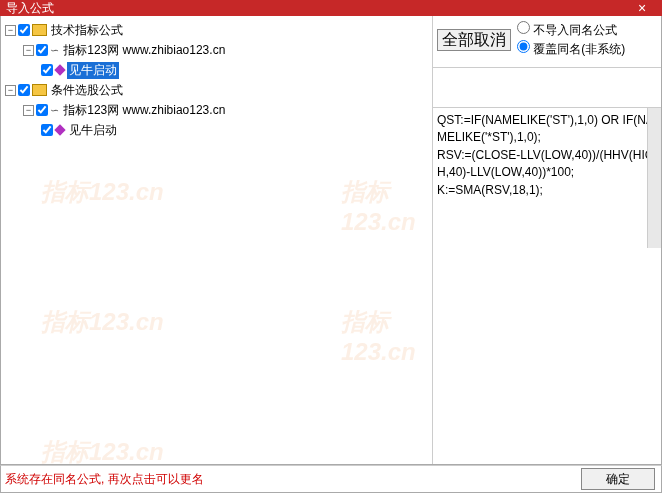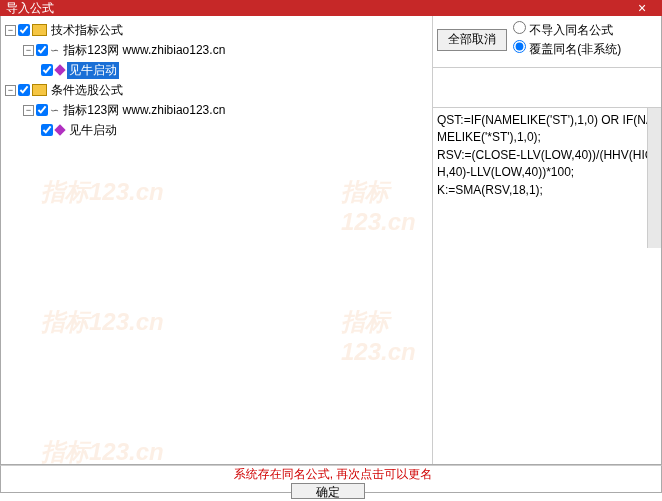--- a/index.html
+++ b/index.html
@@ -4,29 +4,29 @@
 <style>
 * { box-sizing: border-box; margin: 0; padding: 0; }
 body { font-family: "Microsoft YaHei", SimSun, Arial, sans-serif; font-size: 12px; background: #fff; width: 662px; height: 501px; overflow: hidden; position: relative; }
 .titlebar { background: #c62828; color: #fff; height: 16px; line-height: 24px; padding: 0 0 0 6px; display: flex; justify-content: space-between; align-items: center; }
 .titlebar .close { width: 40px; text-align: center; font-size: 14px; cursor: pointer; }
 .content { display: flex; height: calc(501px - 24px - 28px); border: 1px solid #aaa; border-top: none; }
 .left { flex: 1; border-right: 1px solid #ccc; padding: 4px 2px; overflow: auto; position: relative; }
 .right { width: 228px; display: flex; flex-direction: column; }
 .top-opts { padding: 4px 4px 6px 4px; border-bottom: 1px solid #ccc; }
 .top-opts .row { display: flex; align-items: center; gap: 6px; margin-bottom: 2px; }
-.top-opts button { height: 22px; padding: 0 10px; border: 1px solid #888; background: #f0f0f0; font-size: 12px; cursor: pointer; }
+.top-opts button { height: 22px; padding: 0 4px; border: 1px solid #888; background: #f0f0f0; font-size: 16px; cursor: pointer; }
 .radio-wrap label { display: block; margin: 1px 0; }
 .mid-box { flex: 1; border-bottom: 1px solid #ccc; padding: 6px; overflow: auto; word-break: break-all; }
 .mid-gap { height: 40px; border-bottom: 1px solid #ccc; }
 .code-box { height: 140px; padding: 4px; overflow: auto; font-family: Arial, sans-serif; font-size: 12px; line-height: 1.45; word-break: break-all; position: relative; }
 .scroll-stub { position: absolute; right: 0; top: 0; bottom: 0; width: 14px; background: #e8e8e8; border-left: 1px solid #ccc; }
-.bottom { height: 28px; display: flex; align-items: center; border: 1px solid #aaa; border-top: 1px solid #ccc; flex-direction: column; }
+.bottom { height: 28px; display: flex; align-items: center; border: 1px solid #aaa; border-top: 1px solid #ccc; }
 .bottom .status { flex: 1; color: #d00000; padding-left: 4px; }
-.bottom button { width: 74px; height: 16px; margin-right: 6px; border: 1px solid #888; background: #f0f0f0; cursor: pointer; font-size: 12px; }
+.bottom button { width: 74px; height: 22px; margin-right: 6px; border: 1px solid #888; background: #f0f0f0; cursor: pointer; font-size: 12px; }
 .tree ul { list-style: none; padding-left: 18px; }
 .tree > ul { padding-left: 2px; }
 .node { display: flex; align-items: center; height: 20px; gap: 2px; }
 .toggle { width: 11px; height: 11px; border: 1px solid #888; display: inline-flex; align-items: center; justify-content: center; font-size: 9px; line-height: 1; color: #444; cursor: pointer; background: #fff; }
 .cb { width: 12px; height: 12px; cursor: pointer; }
 .folder { width: 15px; height: 12px; background: #f5c542; border: 1px solid #b38600; display: inline-block; }
 .link-ic { font-size: 11px; color: #555; }
 .diamond { width: 8px; height: 8px; background: #b030c0; transform: rotate(45deg); display: inline-block; margin: 0 1px; }
 .label { padding: 0 2px; cursor: pointer; }
 .label.selected { background: #1a6fd6; color: #fff; }

